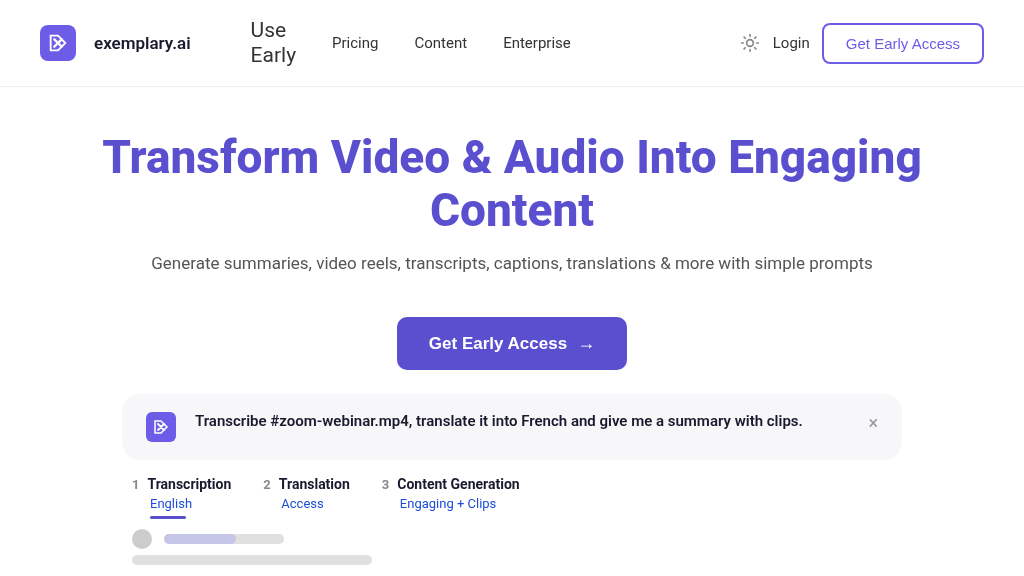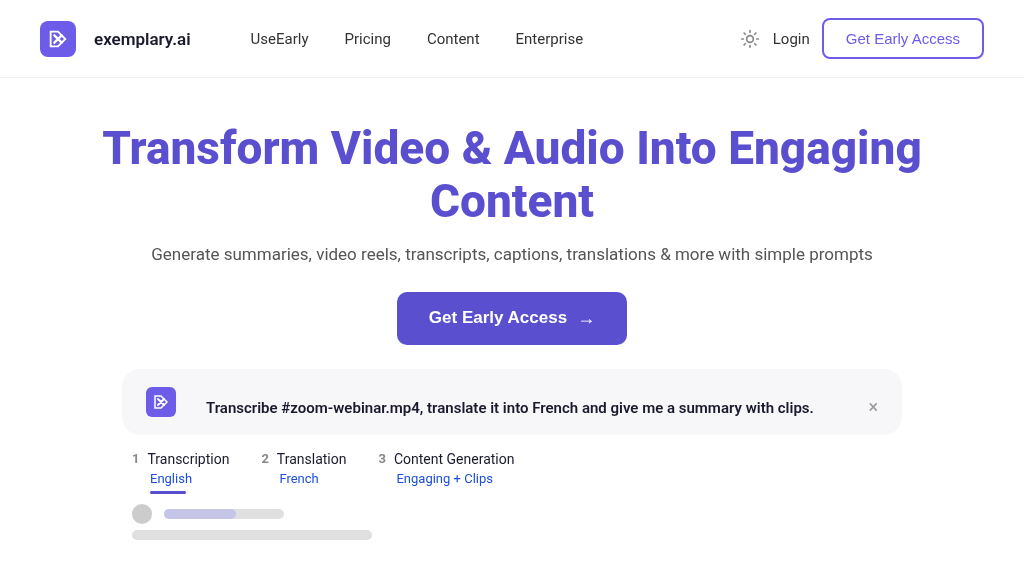--- a/index.html
+++ b/index.html
@@ -56,23 +56,23 @@
       flex: 1;
     }
     .nav-link {
       font-size: 15px;
       color: #333;
       text-decoration: none;
       cursor: pointer;
     }
     .nav-link-use-case {
       display: flex;
-      flex-direction: row;
+      flex-direction: column;
       align-items: flex-start;
-      font-size: 15px;
+      font-size: 21px;
       color: #333;
       line-height: 1.2;
     }
     .nav-right {
       display: flex;
       align-items: center;
       gap: 12px;
       margin-left: auto;
     }
     .sun-icon {
@@ -112,21 +112,21 @@
       font-size: 46px;
       font-weight: 800;
       color: #5a4fcf;
       line-height: 1.15;
       max-width: 900px;
       margin-bottom: 16px;
     }
     .hero-subtitle {
       font-size: 17px;
       color: #555;
-      margin-bottom: 28px;
+      margin-bottom: 44px;
     }
     .early-access-btn-hero {
       background: #5a4fcf;
       color: #fff;
       border: none;
       border-radius: 10px;
       padding: 16px 32px;
       font-size: 17px;
       font-weight: 600;
       cursor: pointer;
@@ -139,22 +139,22 @@
       font-size: 18px;
     }
 
     
     .demo-card {
       background: #f7f7fa;
       border-radius: 18px;
       padding: 18px 24px;
       width: 780px;
       display: flex;
-      align-items: flex-end;
-      gap: 30px;
+      align-items: flex-start;
+      gap: 19px;
       position: relative;
     }
     .demo-logo-small {
       width: 30px;
       height: 30px;
       background: #6c5ce7;
       border-radius: 6px;
       display: flex;
       align-items: center;
       justify-content: center;
@@ -194,21 +194,21 @@
       gap: 8px;
       margin-bottom: 4px;
     }
     .step-num {
       font-size: 13px;
       font-weight: 700;
       color: #888;
     }
     .step-title {
       font-size: 14px;
-      font-weight: 400;
+      font-weight: 700;
       color: #1a1a2e;
     }
     .step-sub {
       font-size: 13px;
       color: #1d4ed8;
       padding-left: 18px;
     }
     .step-underline {
       width: 36px;
       height: 3px;
@@ -326,21 +326,21 @@
       </div>
       <span class="step-sub">English</span>
       <div class="step-underline"></div>
     </div>
 
     <div class="step">
       <div class="step-header">
         <span class="step-num">2</span>
         <span class="step-title">Translation</span>
       </div>
-      <span class="step-sub">French</span>
+      <span class="step-sub">Access</span>
     </div>
 
     <div class="step">
       <div class="step-header">
         <span class="step-num">3</span>
         <span class="step-title">Content Generation</span>
       </div>
       <span class="step-sub">Engaging + Clips</span>
     </div>
   </div>

